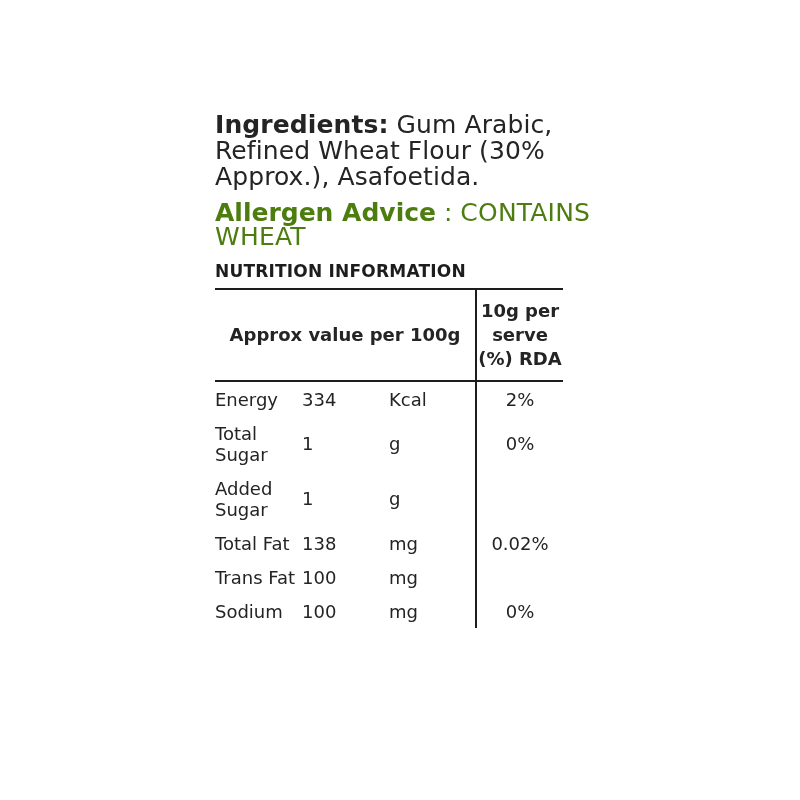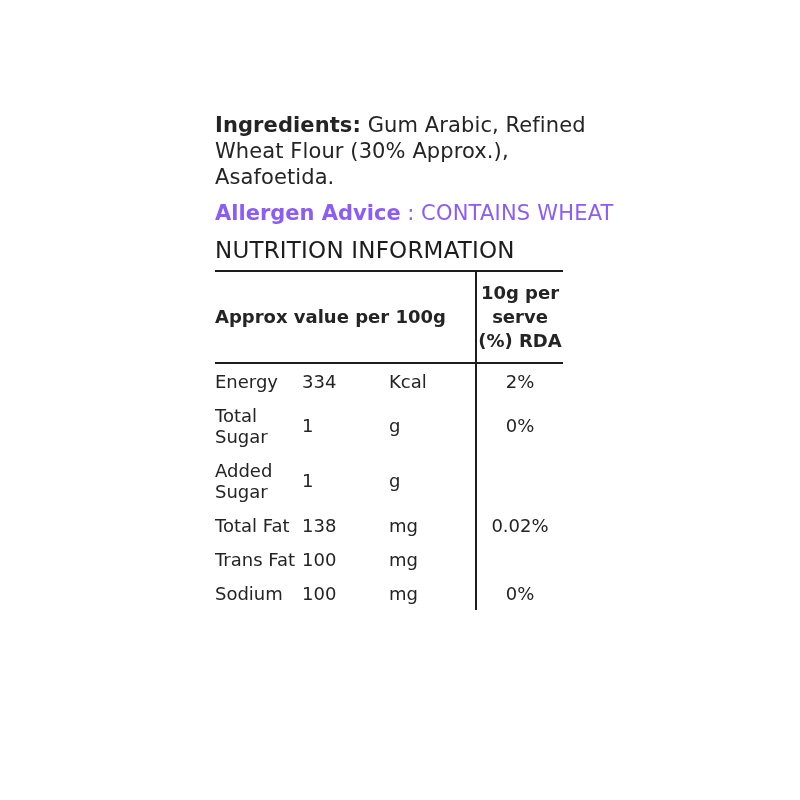--- a/index.html
+++ b/index.html
@@ -15,44 +15,44 @@
     position: relative;
     overflow: hidden;
   }
   .label-panel {
     position: absolute;
     left: 215px;
     top: 112px;
     width: 400px;
   }
   .ingredients-block {
-    font-size: 21px;
+    font-size: 25px;
     line-height: 26px;
     letter-spacing: 0.1px;
     color: #242424;
   }
   .ingredients-block .lead {
     font-weight: bold;
   }
   .allergen-block {
     margin-top: 11px;
-    font-size: 21px;
+    font-size: 25px;
     line-height: 24px;
-    color: #8b5cf6;
+    color: #4d7c0f;
   }
   .allergen-block .lead {
     font-weight: bold;
   }
   .allergen-block .value {
     letter-spacing: 0.2px;
   }
   .nutrition-heading {
     margin-top: 12px;
-    font-size: 23px;
-    font-weight: normal;
+    font-size: 17px;
+    font-weight: bold;
     letter-spacing: 0.2px;
     color: #1d1d1d;
   }
   table.nutrition {
     margin-top: 7px;
     border-collapse: collapse;
     width: 348px;
     table-layout: fixed;
   }
   table.nutrition td {
@@ -74,20 +74,21 @@
   }
   .head-row td {
     padding: 9px 0 !important;
     font-weight: bold;
   }
   .head-left {
     font-weight: bold;
     font-size: 19px;
     line-height: 24px;
     padding: 34px 0 30px 0 !important;
+    text-align: center;
   }
   .head-right {
     font-weight: bold;
     font-size: 19px;
     line-height: 24px;
     text-align: center;
     border-left: 2.5px solid #1d1d1d;
     padding: 8px 4px 8px 4px !important;
   }
   .row td {

